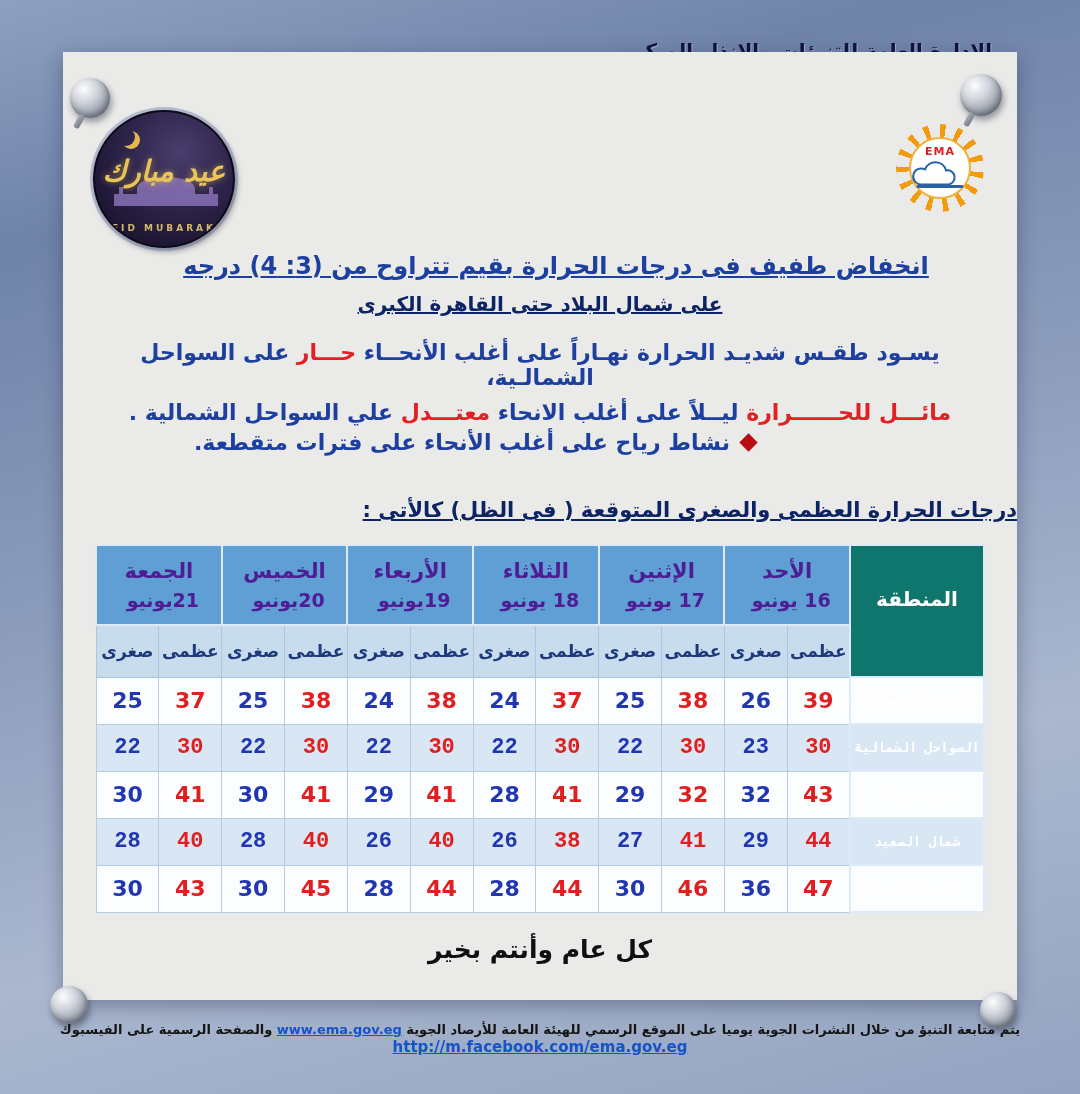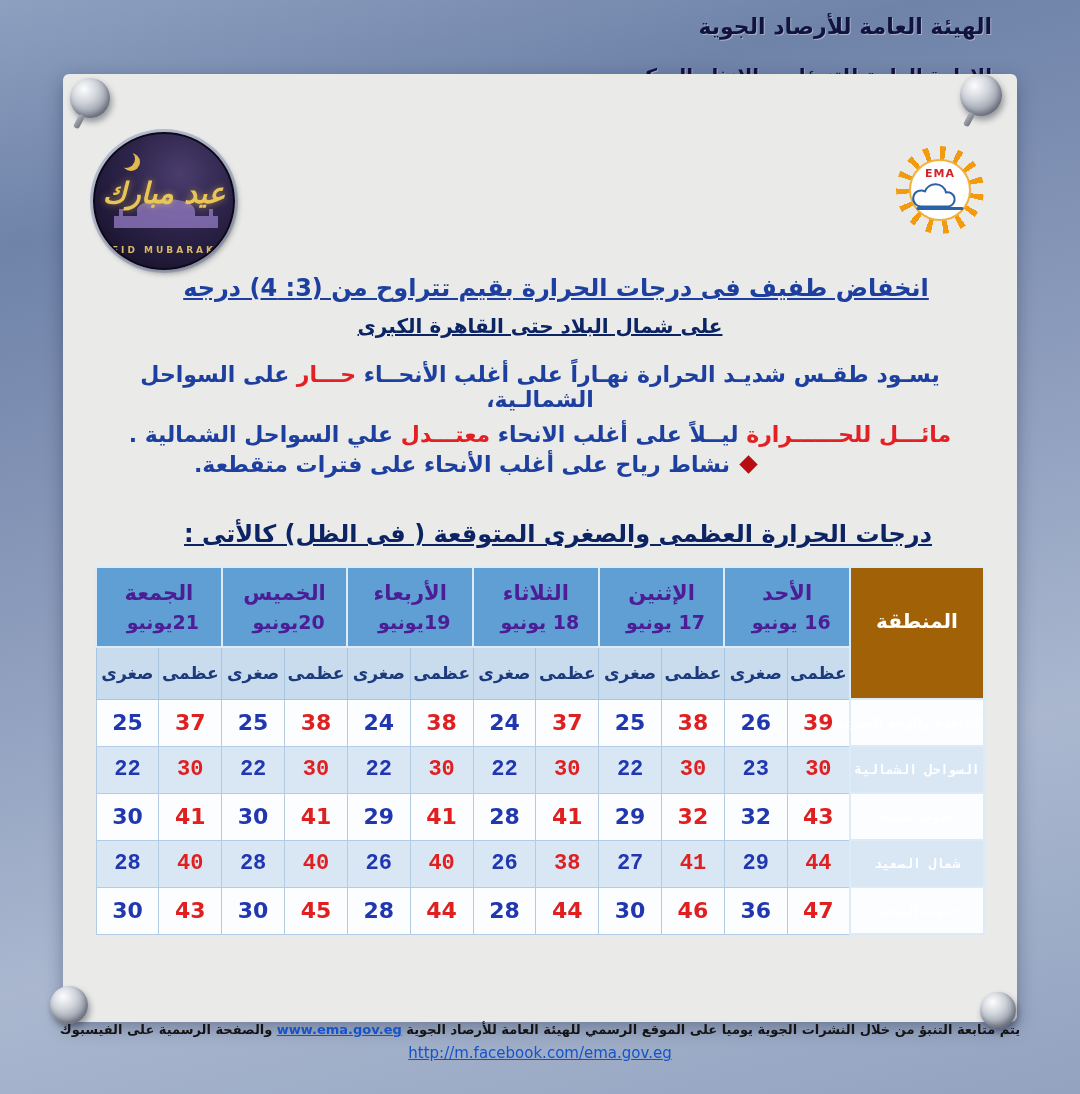--- a/index.html
+++ b/index.html
@@ -9,22 +9,22 @@
   .stage { position:relative; width:1080px; height:1094px; overflow:hidden;
     background: linear-gradient(165deg, #8da0c0 0%, #6f83a9 18%, #8b9bbb 45%, #aab7cf 72%, #93a3c0 100%); }
 
   
   .top-header { position:absolute; top:14px; right:88px; direction:rtl; text-align:right;
     color:#12123f; font-weight:bold; text-shadow:1px 1px 0 rgba(255,255,255,.35); }
   .hl1 { font-size:22px; }
   .hl2 { font-size:20px; margin-top:25px; }
 
   
-  .card { position:absolute; left:63px; top:74px; width:954px; height:948px;
-    background:#eaeae8; box-shadow:0 6px 18px rgba(20,30,60,.35); direction:rtl;border-radius:6px; }
+  .card { position:absolute; left:63px; top:52px; width:954px; height:948px;
+    background:#eaeae8; box-shadow:0 6px 18px rgba(20,30,60,.35); direction:rtl; }
 
   .pin { position:absolute; border-radius:50%;
     background: radial-gradient(circle at 35% 28%, #fdfdfe 0%, #cfd3da 35%, #9aa0ab 65%, #676d79 100%);
     box-shadow: 2px 4px 6px rgba(20,25,40,.4), inset -2px -3px 5px rgba(60,65,80,.45); z-index:5; }
   .pin.tl { left:70px; top:78px; width:40px; height:40px; }
   .pin.tr { left:960px; top:74px; width:42px; height:42px; }
   .pin.bl { left:50px; top:986px; width:38px; height:38px; }
   .pin.br { left:980px; top:992px; width:36px; height:36px; }
   .pin.tl::after, .pin.tr::after { content:""; position:absolute; width:6px; height:15px; border-radius:3px;
     background: linear-gradient(100deg,#aeb3bc,#70757f); bottom:-11px; left:6px; transform:rotate(28deg); }
@@ -64,58 +64,57 @@
 
   .para { position:absolute; top:288px; left:36px; right:36px; text-align:center; font-size:22px; font-weight:bold; }
   .pline { margin-bottom:10px; }
   .c-blue { color:#1d3f9f; }
   .c-red { color:#e32125; }
 
   .bullet-line { position:absolute; top:378px; right:262px; font-size:22px; font-weight:bold; color:#1d3f9f; }
   .diamond { display:inline-block; width:13px; height:13px; background:#b80d12; transform:rotate(45deg);
     margin-left:12px; vertical-align:1px; }
 
-  .table-caption { position:absolute; top:446px; left:0; right:0; text-align:center; font-size:24px;
+  .table-caption { position:absolute; top:446px; left:0; right:0; font-size:21px;
     font-weight:bold; color:#0d2464;padding-left:36px; }
   .table-caption .u { text-decoration:underline; }
 
   
   .temp-table { position:absolute; top:492px; right:32px; left:32px; width:890px;
     border-collapse:collapse; table-layout:fixed; direction:rtl; }
   .temp-table th, .temp-table td { text-align:center; vertical-align:middle; }
-  .region-head { background:#a16207; color:#ffffff; font-size:20px; font-weight:bold;
+  .region-head { background:#0f766e; color:#ffffff; font-size:20px; font-weight:bold;
     vertical-align:bottom; padding-bottom:24px; border:2px solid #dcebf7; height:132px; }
   .day-head { background:#5f9fd3; color:#4c1d95; font-weight:bold; height:80px; border:2px solid #dcebf7; }
   .day-name { font-size:21px; }
   .day-date { font-size:19px; margin-top:6px;padding-left:8px; }
   .mm-head { background:#c9dced; color:#1c3a7c; font-size:17px; font-weight:bold; height:52px; border:1px solid #a9c6e0; }
   .temp-table td.val { font-size:22px; font-weight:bold; height:47px; border:1px solid #b3cce4; }
   .temp-table td.max { color:#e02020; }
   .temp-table td.min { color:#2137b0; }
   .temp-table tr.norm td { background:#fcfdfe; }
   .temp-table tr.alt td { background:#d9e7f5;font-family:Liberation Mono, monospace; }
   .temp-table td.region-cell { background:#5f9fd3; color:#ffffff; font-size:13px; font-weight:bold;
     border:2px solid #dcebf7; white-space:nowrap; }
 
   .closing { position:absolute; top:883px; left:0; right:0; text-align:center; font-size:25px;
     font-weight:bold; color:#101010; }
 
   
   .footer { position:absolute; left:0; right:0; top:1022px; text-align:center; direction:rtl; }
   .f1 { font-size:13px; font-weight:bold; color:#141414; }
-  .f2 { font-size:15px; font-weight:normal; margin-top:7px; }
+  .f2 { font-size:15px; font-weight:bold; margin-top:1px; }
   .link { color:#1553c8; text-decoration:underline; cursor:pointer; }
 </style>
 </head>
 <body>
 
 <div class="stage">
 
   <div class="top-header">
-    <div class="hl1">الهيئة العامة للأرصاد الجوية</div>
     <div class="hl2">الإدارة العامة للتنبؤات والإنذار المبكر</div>
   </div>
 
   <div class="card">
 
     <div class="eid-logo">
       <div class="crescent"></div>
       <svg class="mosque" viewBox="0 0 120 34" aria-hidden="true">
         <path d="M8 34 v-12 h5 v-7 h4 v7 h14 v-5 c0-16 58-16 58 0 v5 h14 v-7 h4 v7 h5 v12 z" fill="#8d77bd" opacity="0.8"></path>
       </svg>
@@ -270,20 +269,21 @@
             <td class="val max">44</td>
             <td class="val min">28</td>
             <td class="val max">45</td>
             <td class="val min">30</td>
             <td class="val max">43</td>
             <td class="val min">30</td>
           </tr>
         </tbody>
     </table>
 
+    <div class="closing">كل عام وأنتم بخير</div>
   </div>
 
   <div class="pin tl"></div>
   <div class="pin tr"></div>
   <div class="pin bl"></div>
   <div class="pin br"></div>
 
   <div class="footer">
     <div class="f1">
       <span>يتم متابعة التنبؤ من خلال النشرات الجوية يوميا على الموقع الرسمي للهيئة العامة للأرصاد الجوية </span><span class="link">www.ema.gov.eg</span><span> والصفحة الرسمية على الفيسبوك</span>

